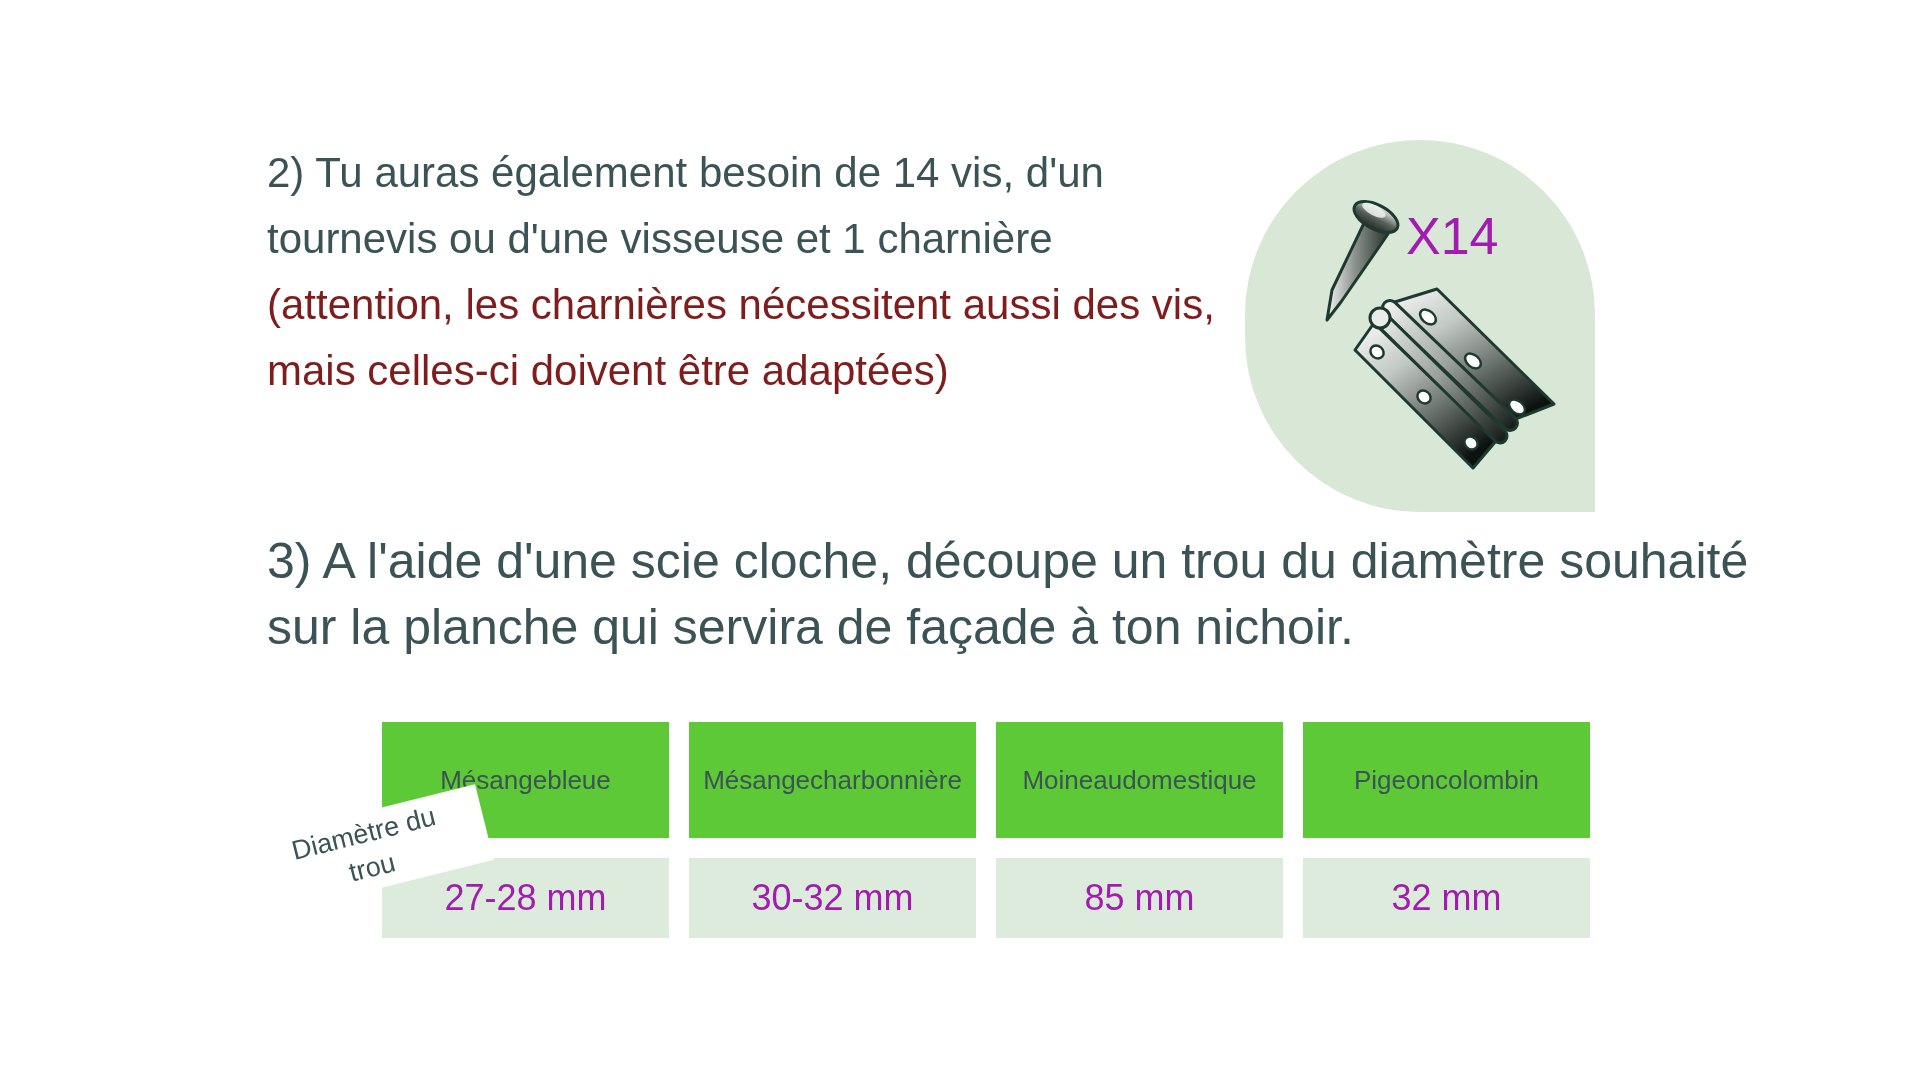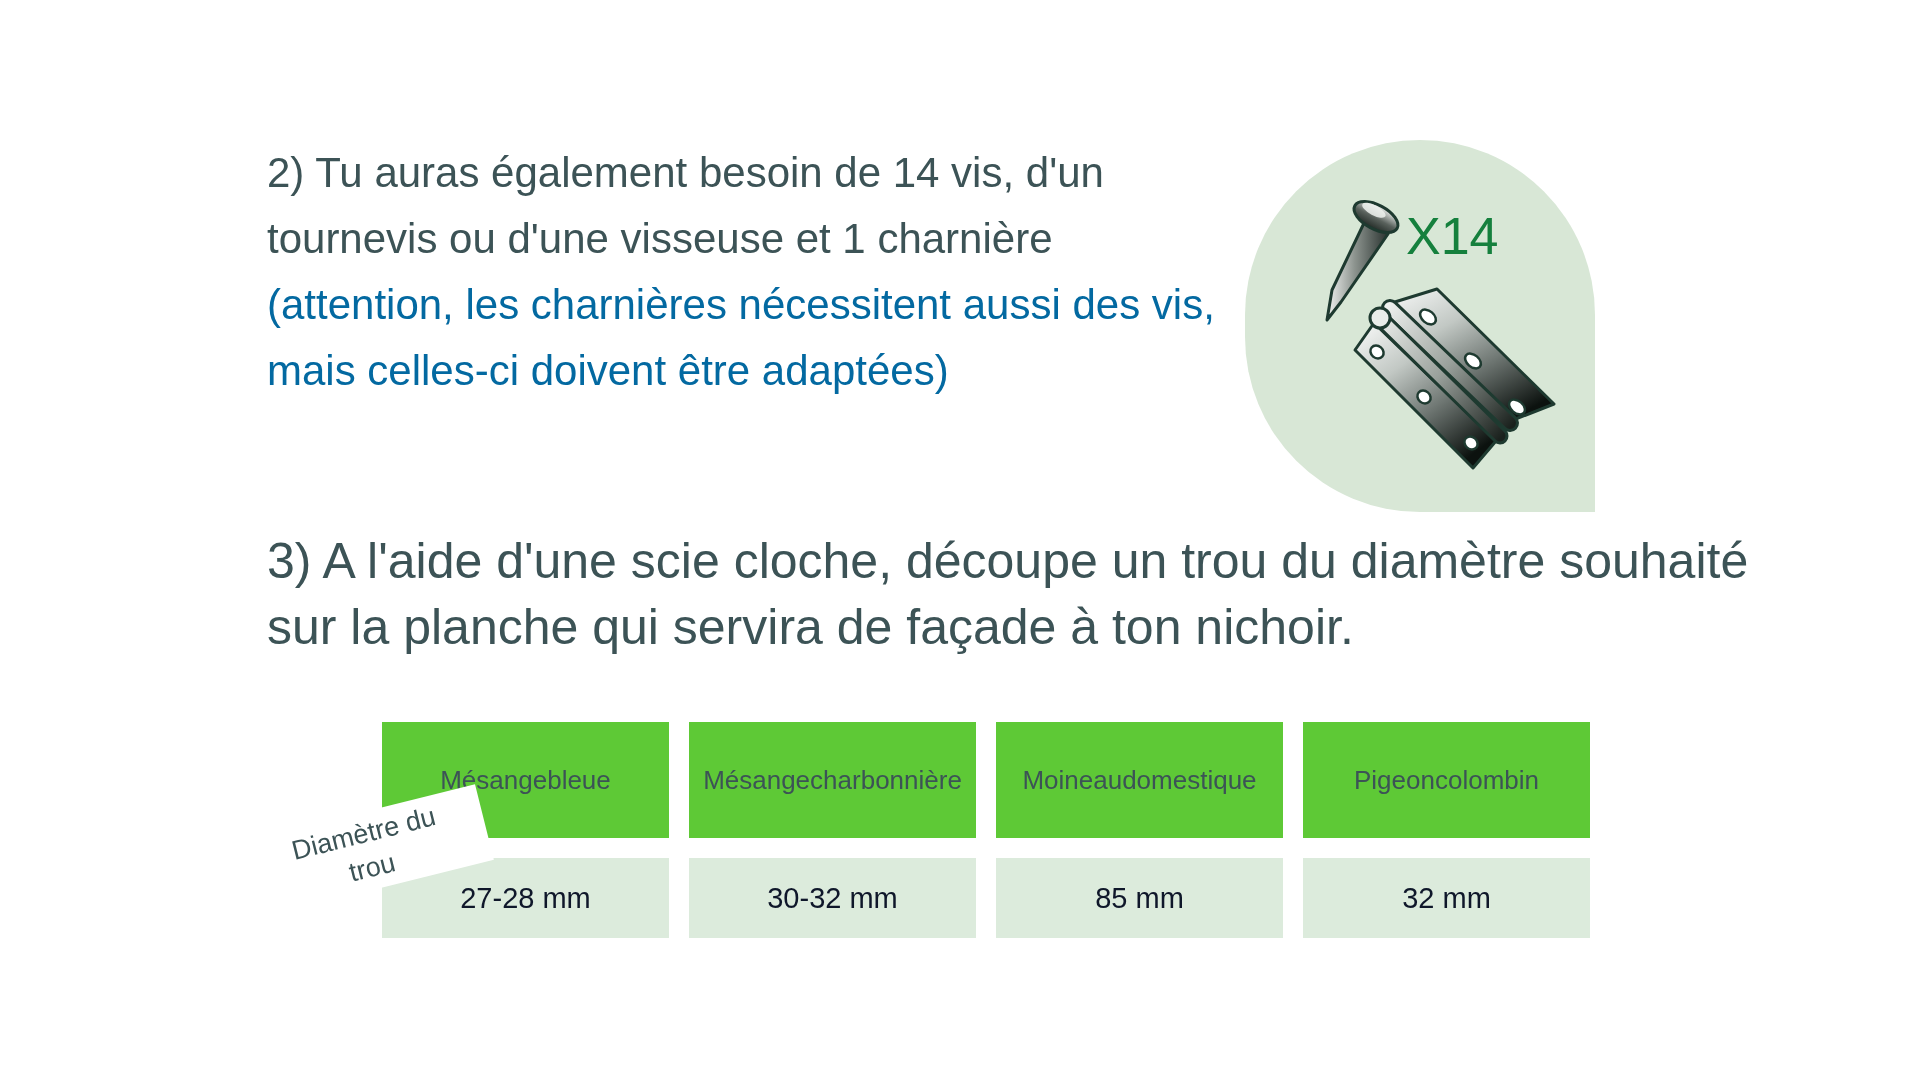--- a/index.html
+++ b/index.html
@@ -4,43 +4,43 @@
 <style>
   html,body{margin:0;padding:0;background:#ffffff;}
   #canvas{
     position:relative;width:1920px;height:1080px;background:#ffffff;overflow:hidden;
     font-family:"Liberation Sans", sans-serif;color:#3c5356;
   }
   .line{white-space:nowrap;display:block;}
   #step2{position:absolute;left:267px;top:140px;font-size:42px;line-height:66px;z-index:2;}
   #step3{position:absolute;left:267px;top:528px;font-size:50px;line-height:66px;z-index:2;}
   .dark{color:#3c5356;}
-  .green{color:#0369a1;}
+  .green{color:#7f1d1d;}
   #blob{
     position:absolute;left:1245px;top:140px;width:350px;height:372px;
     background:#d8e7d6;border-radius:176px 176px 0 176px;z-index:1;
   }
   #count-badge{
     position:absolute;left:1406px;top:208px;font-size:52px;line-height:56px;
-    color:#15803d;z-index:3;white-space:nowrap;
+    color:#a21caf;z-index:3;white-space:nowrap;
   }
   #nail-svg{position:absolute;left:1310px;top:190px;z-index:3;}
   #hinge-svg{position:absolute;left:1340px;top:278px;z-index:3;}
   #hole-table{
     position:absolute;left:382px;top:722px;z-index:2;
     display:grid;grid-template-columns:repeat(4,287px);
     grid-template-rows:116px 80px;column-gap:20px;row-gap:20px;
   }
   .th{
     background:#5ec936;display:flex;align-items:center;justify-content:center;
     font-size:26px;line-height:38px;text-align:center;color:#3c5356;
   }
   .td{
     background:#dcebdc;display:flex;align-items:center;justify-content:center;
-    font-size:29px;color:#0f172a;
+    font-size:36px;color:#a21caf;
   }
   #diag-label{
     position:absolute;left:248px;top:812px;width:228px;z-index:4;
     transform:rotate(-14deg);background:#ffffff;text-align:center;
     font-size:27px;line-height:35px;padding:4px 6px;color:#3c5356;
   }
 </style>
 </head>
 <body>
 

